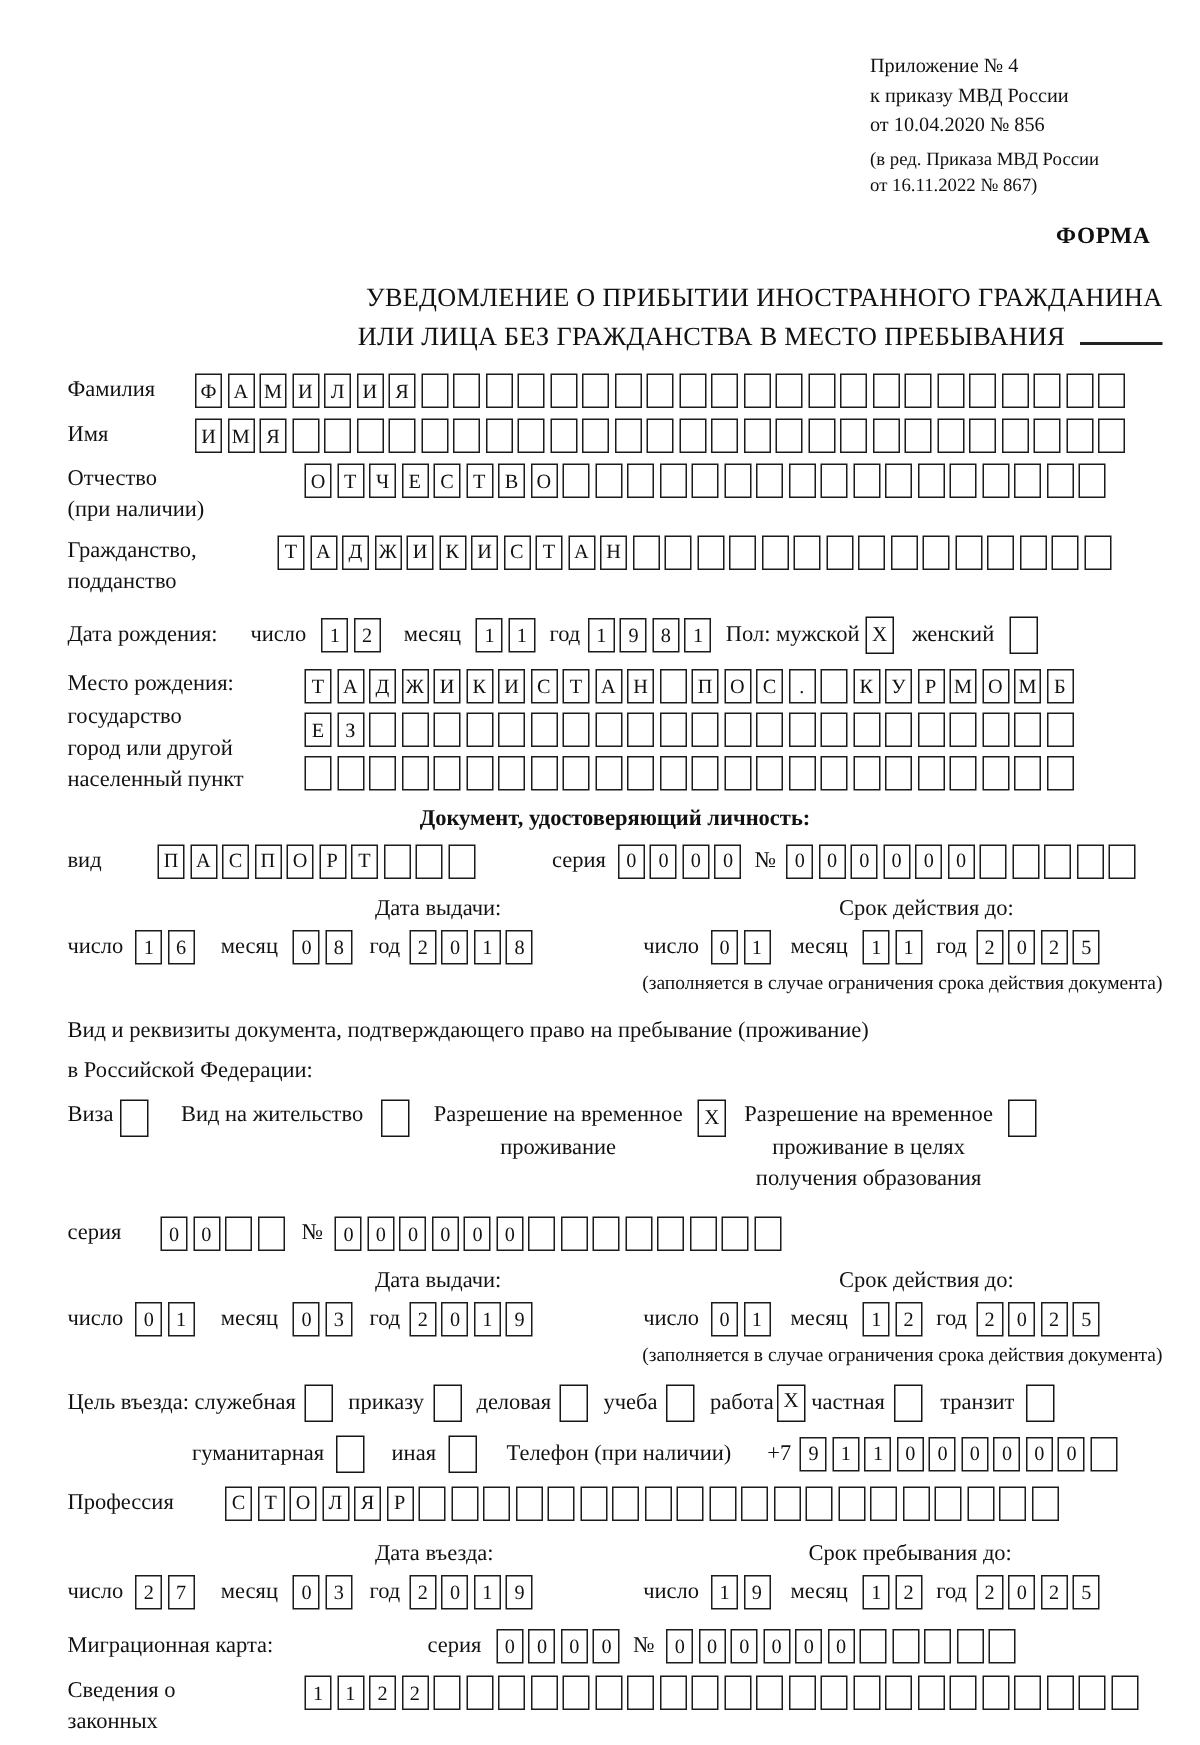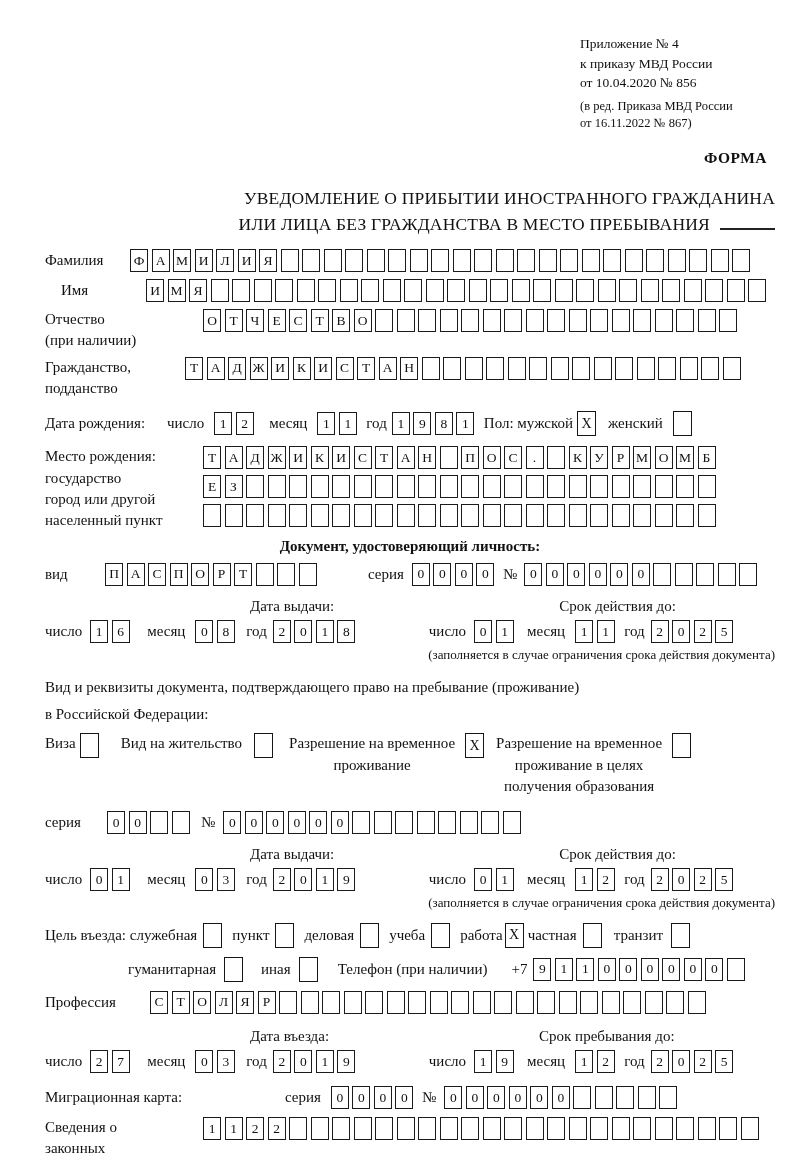--- a/index.html
+++ b/index.html
@@ -95,21 +95,21 @@
           <span class="cell"></span>
           <span class="cell"></span>
           <span class="cell"></span>
           <span class="cell"></span>
           <span class="cell"></span>
           <span class="cell"></span>
           <span class="cell"></span>
         </span>
       </div>
       <div class="line">
-        <span class="lbl" style="width: 85px; margin-left: 16px;">Имя</span>
+        <span class="lbl" style="width: 85px;">Имя</span>
         <span class="cellrow">
           <span class="cell">И</span>
           <span class="cell">М</span>
           <span class="cell">Я</span>
           <span class="cell"></span>
           <span class="cell"></span>
           <span class="cell"></span>
           <span class="cell"></span>
           <span class="cell"></span>
           <span class="cell"></span>
@@ -474,21 +474,21 @@
           <span class="cell">2</span>
           <span class="cell">5</span>
         </span>
       </div>
       <div class="line" style="justify-content: flex-end; margin-top: 3px;">
         <span class="lbl small">(заполняется в случае ограничения срока действия документа)</span>
       </div>
       <div class="line" style="margin-top: 10px;">
         <span class="lbl" style="margin-right: 6px;">Цель въезда: служебная</span>
         <span class="cbx"></span>
-        <span class="lbl" style="margin-left: 10px; margin-right: 6px;">пункт</span>
+        <span class="lbl" style="margin-left: 10px; margin-right: 6px;">приказу</span>
         <span class="cbx"></span>
         <span class="lbl" style="margin-left: 10px; margin-right: 6px;">деловая</span>
         <span class="cbx"></span>
         <span class="lbl" style="margin-left: 10px; margin-right: 6px;">учеба</span>
         <span class="cbx"></span>
         <span class="lbl" style="margin-left: 10px; margin-right: 2px;">работа</span>
         <span class="cbx">X</span>
         <span class="lbl" style="margin-left: 4px; margin-right: 6px;">частная</span>
         <span class="cbx"></span>
         <span class="lbl" style="margin-left: 12px; margin-right: 8px;">транзит</span>

